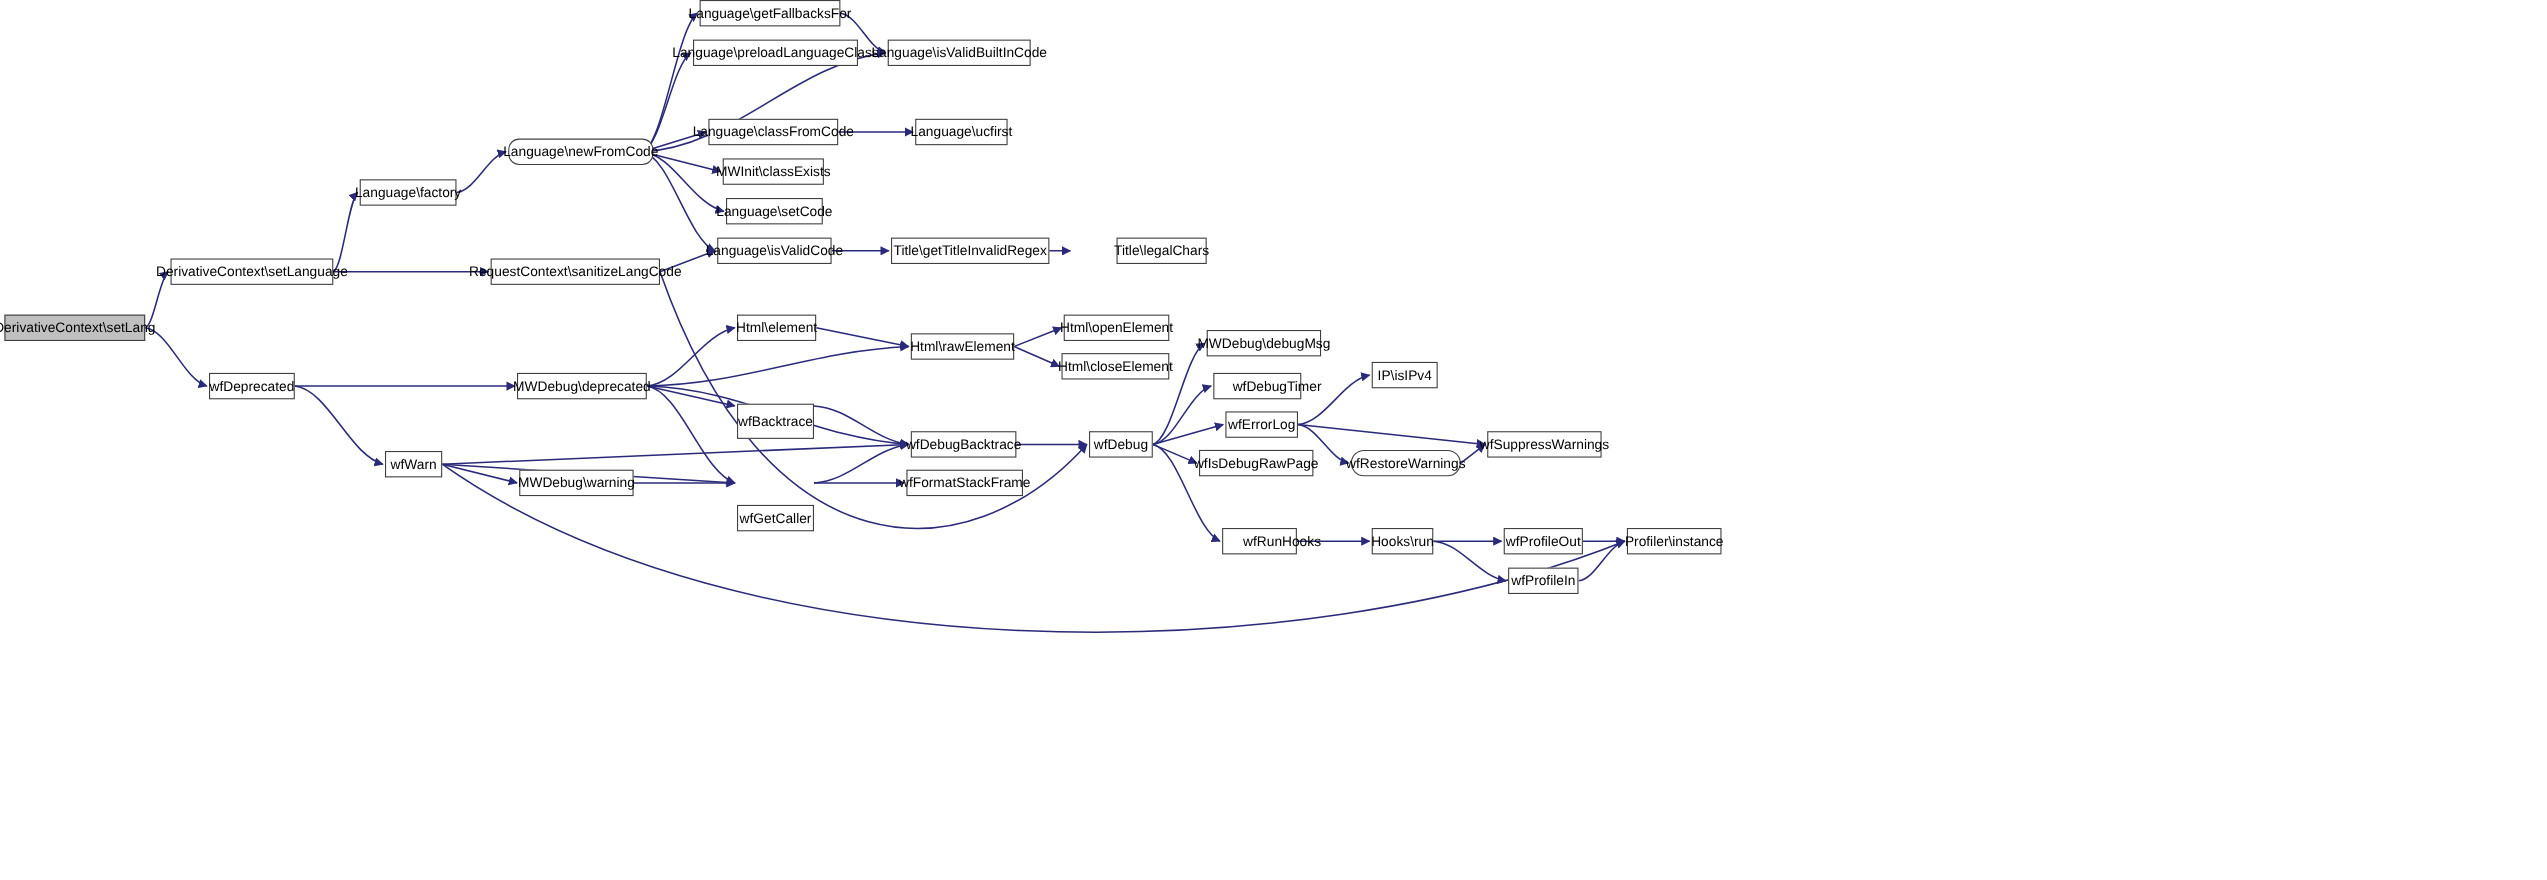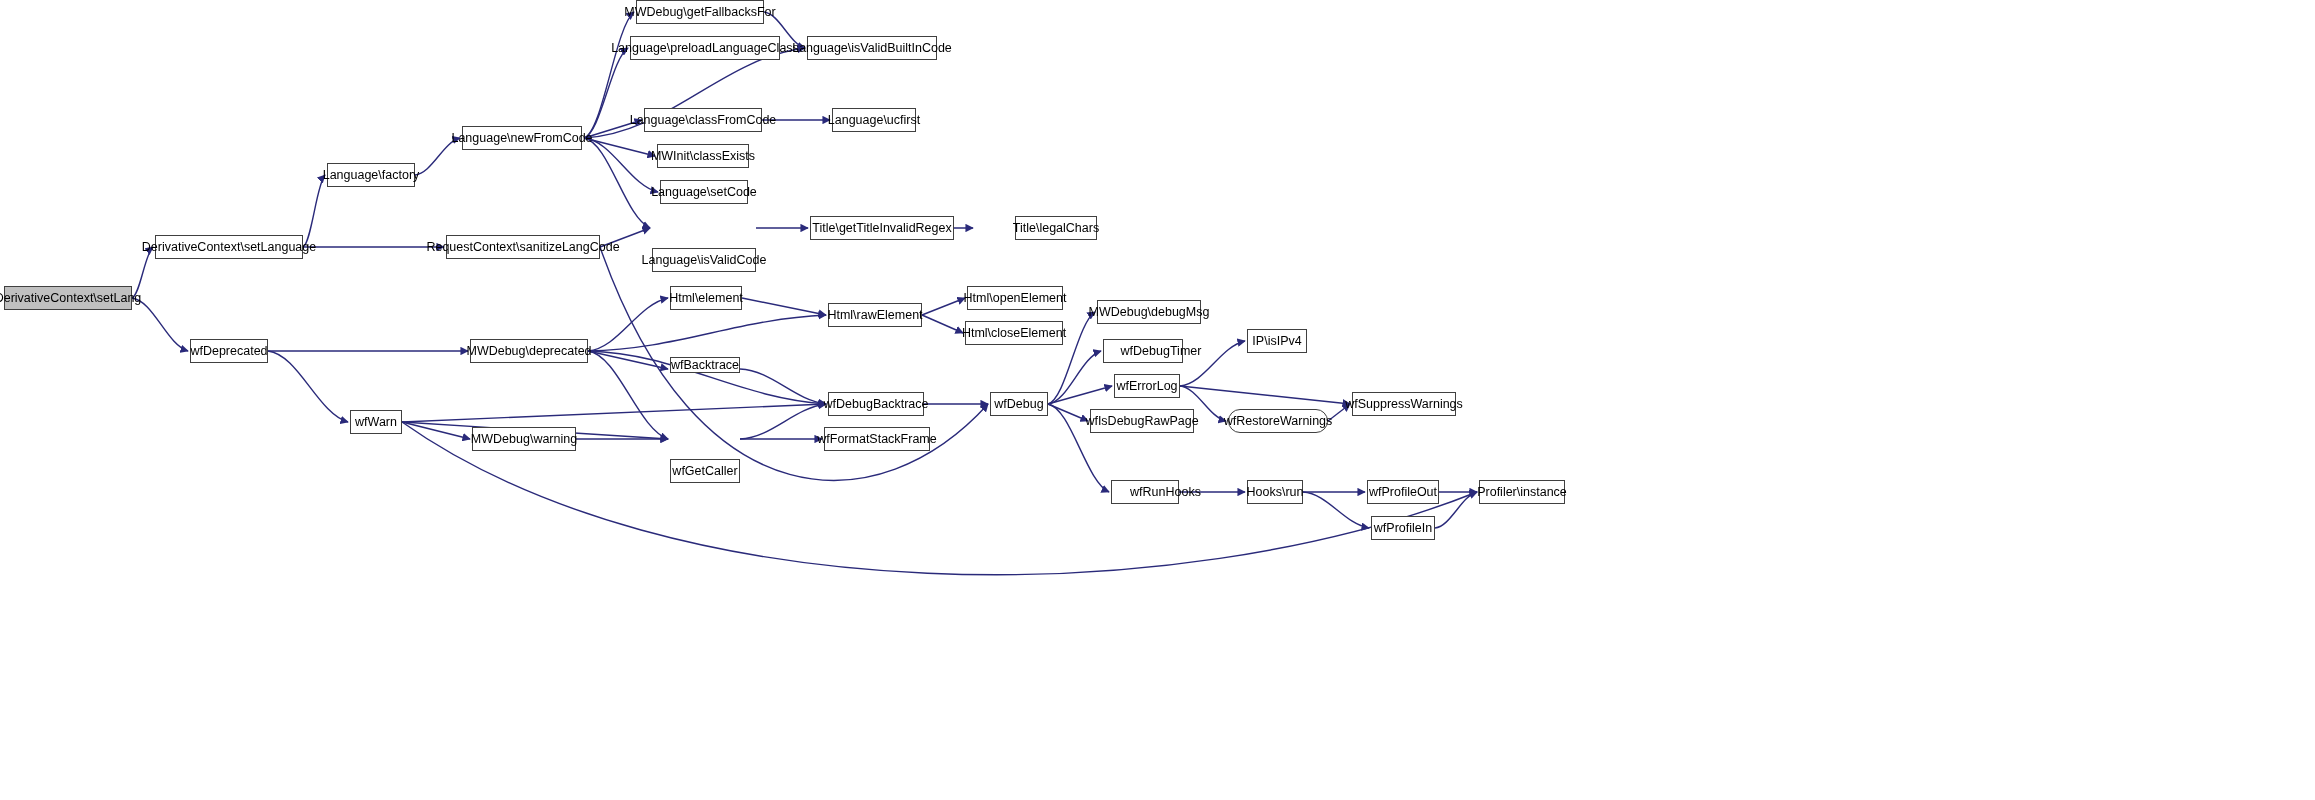--- a/index.html
+++ b/index.html
@@ -88,45 +88,45 @@
       </div>
       <div class="node" style="left: 327px; top: 163px; width: 88px; height: 24px;">
         <span class="lbl">Language\factory</span>
       </div>
       <div class="node" style="left: 446px; top: 235px; width: 154px; height: 24px;">
         <span class="lbl">RequestContext\sanitizeLangCode</span>
       </div>
       <div class="node" style="left: 350px; top: 410px; width: 52px; height: 24px;">
         <span class="lbl">wfWarn</span>
       </div>
-      <div class="node" style="left: 462px; top: 126px; width: 120px; height: 24px;">
+      <div class="node" style="left: 462px; top: 126px; width: 132px; height: 24px; border-radius: 10px;">
         <span class="lbl">Language\newFromCode</span>
       </div>
       <div class="node" style="left: 636px; top: 0px; width: 128px; height: 24px;">
-        <span class="lbl">MWDebug\getFallbacksFor</span>
+        <span class="lbl">Language\getFallbacksFor</span>
       </div>
       <div class="node" style="left: 630px; top: 36px; width: 150px; height: 24px;">
         <span class="lbl">Language\preloadLanguageClass</span>
       </div>
       <div class="node" style="left: 807px; top: 36px; width: 130px; height: 24px;">
         <span class="lbl">Language\isValidBuiltInCode</span>
       </div>
       <div class="node" style="left: 644px; top: 108px; width: 118px; height: 24px;">
         <span class="lbl">Language\classFromCode</span>
       </div>
       <div class="node" style="left: 832px; top: 108px; width: 84px; height: 24px;">
         <span class="lbl">Language\ucfirst</span>
       </div>
       <div class="node" style="left: 657px; top: 144px; width: 92px; height: 24px;">
         <span class="lbl">MWInit\classExists</span>
       </div>
       <div class="node" style="left: 660px; top: 180px; width: 88px; height: 24px;">
         <span class="lbl">Language\setCode</span>
       </div>
-      <div class="node" style="left: 652px; top: 216px; width: 104px; height: 24px; margin-top: 32px;">
+      <div class="node" style="left: 652px; top: 216px; width: 104px; height: 24px;">
         <span class="lbl">Language\isValidCode</span>
       </div>
       <div class="node" style="left: 810px; top: 216px; width: 144px; height: 24px;">
         <span class="lbl">Title\getTitleInvalidRegex</span>
       </div>
       <div class="node" style="left: 975px; top: 216px; width: 82px; height: 24px; margin-left: 40px;">
         <span class="lbl">Title\legalChars</span>
       </div>
       <div class="node" style="left: 670px; top: 286px; width: 72px; height: 24px;">
         <span class="lbl">Html\element</span>
@@ -136,21 +136,21 @@
       </div>
       <div class="node" style="left: 967px; top: 286px; width: 96px; height: 24px;">
         <span class="lbl">Html\openElement</span>
       </div>
       <div class="node" style="left: 965px; top: 321px; width: 98px; height: 24px;">
         <span class="lbl">Html\closeElement</span>
       </div>
       <div class="node" style="left: 470px; top: 339px; width: 118px; height: 24px;">
         <span class="lbl">MWDebug\deprecated</span>
       </div>
-      <div class="node" style="left: 670px; top: 357px; width: 70px; height: 16px; align-items: center;">
+      <div class="node" style="left: 670px; top: 367px; width: 70px; height: 32px; align-items: center;">
         <span class="lbl">wfBacktrace</span>
       </div>
       <div class="node" style="left: 828px; top: 392px; width: 96px; height: 24px;">
         <span class="lbl">wfDebugBacktrace</span>
       </div>
       <div class="node" style="left: 990px; top: 392px; width: 58px; height: 24px;">
         <span class="lbl">wfDebug</span>
       </div>
       <div class="node" style="left: 472px; top: 427px; width: 104px; height: 24px;">
         <span class="lbl">MWDebug\warning</span>

